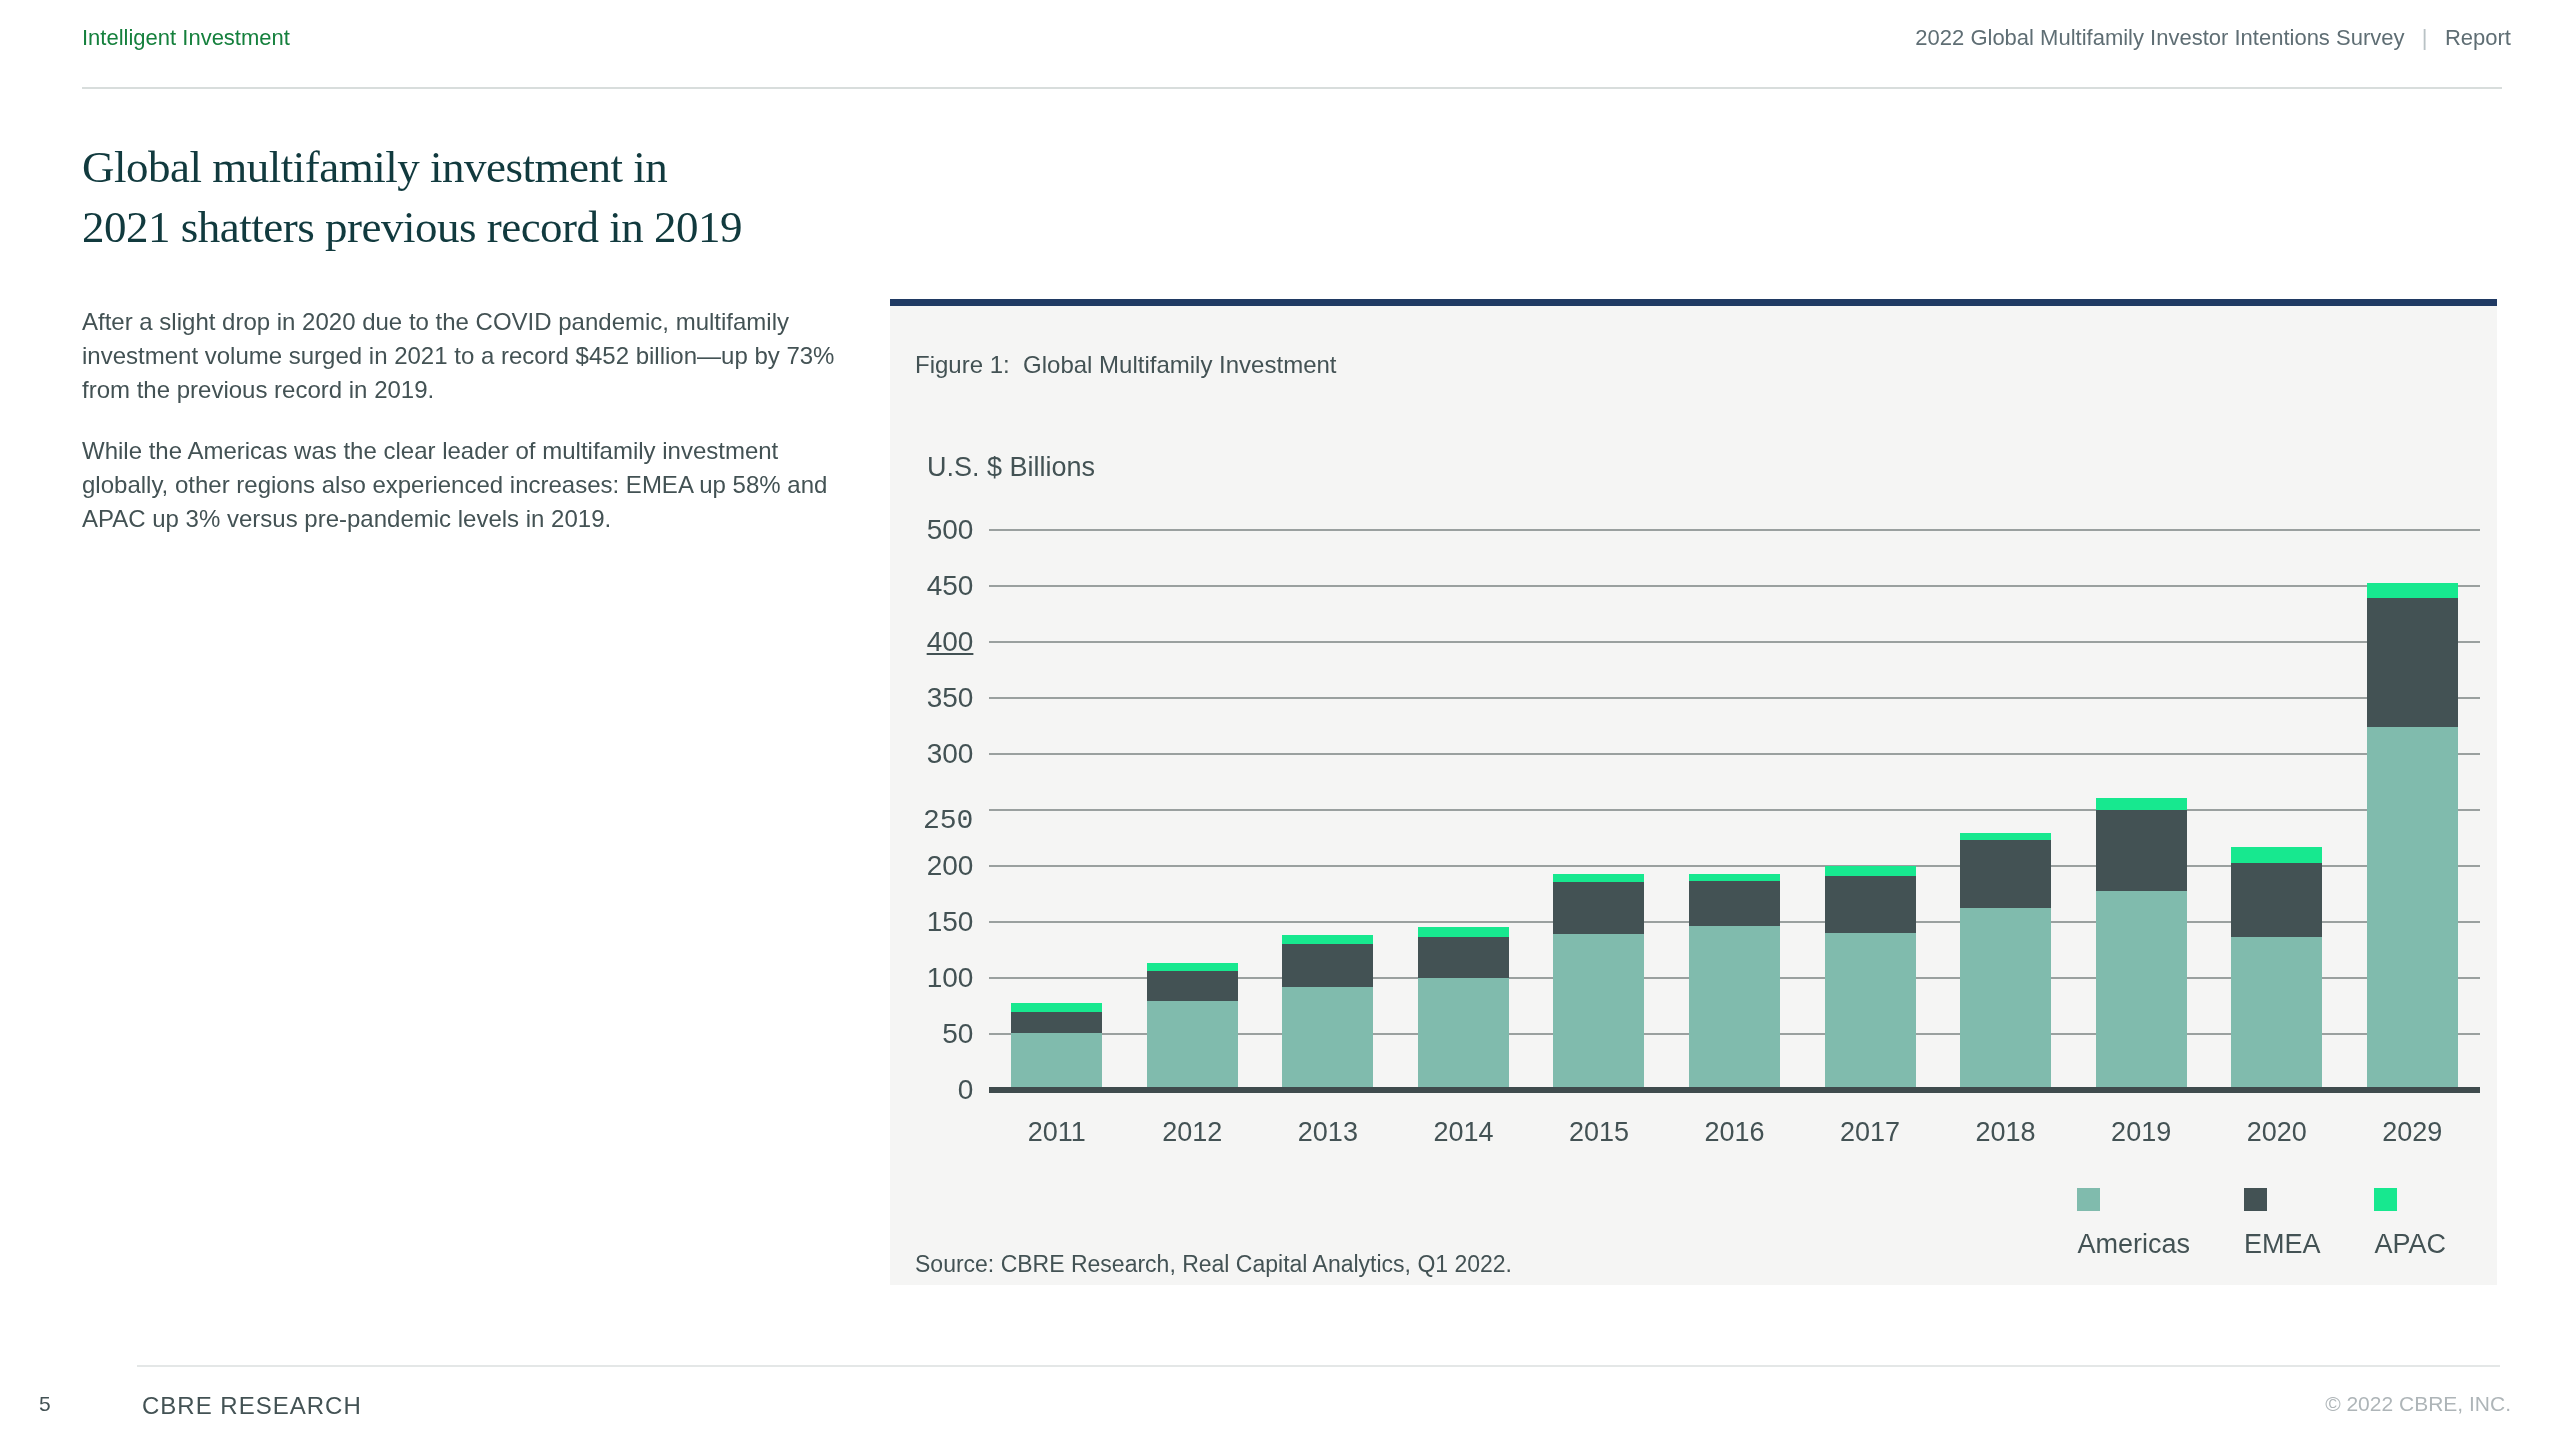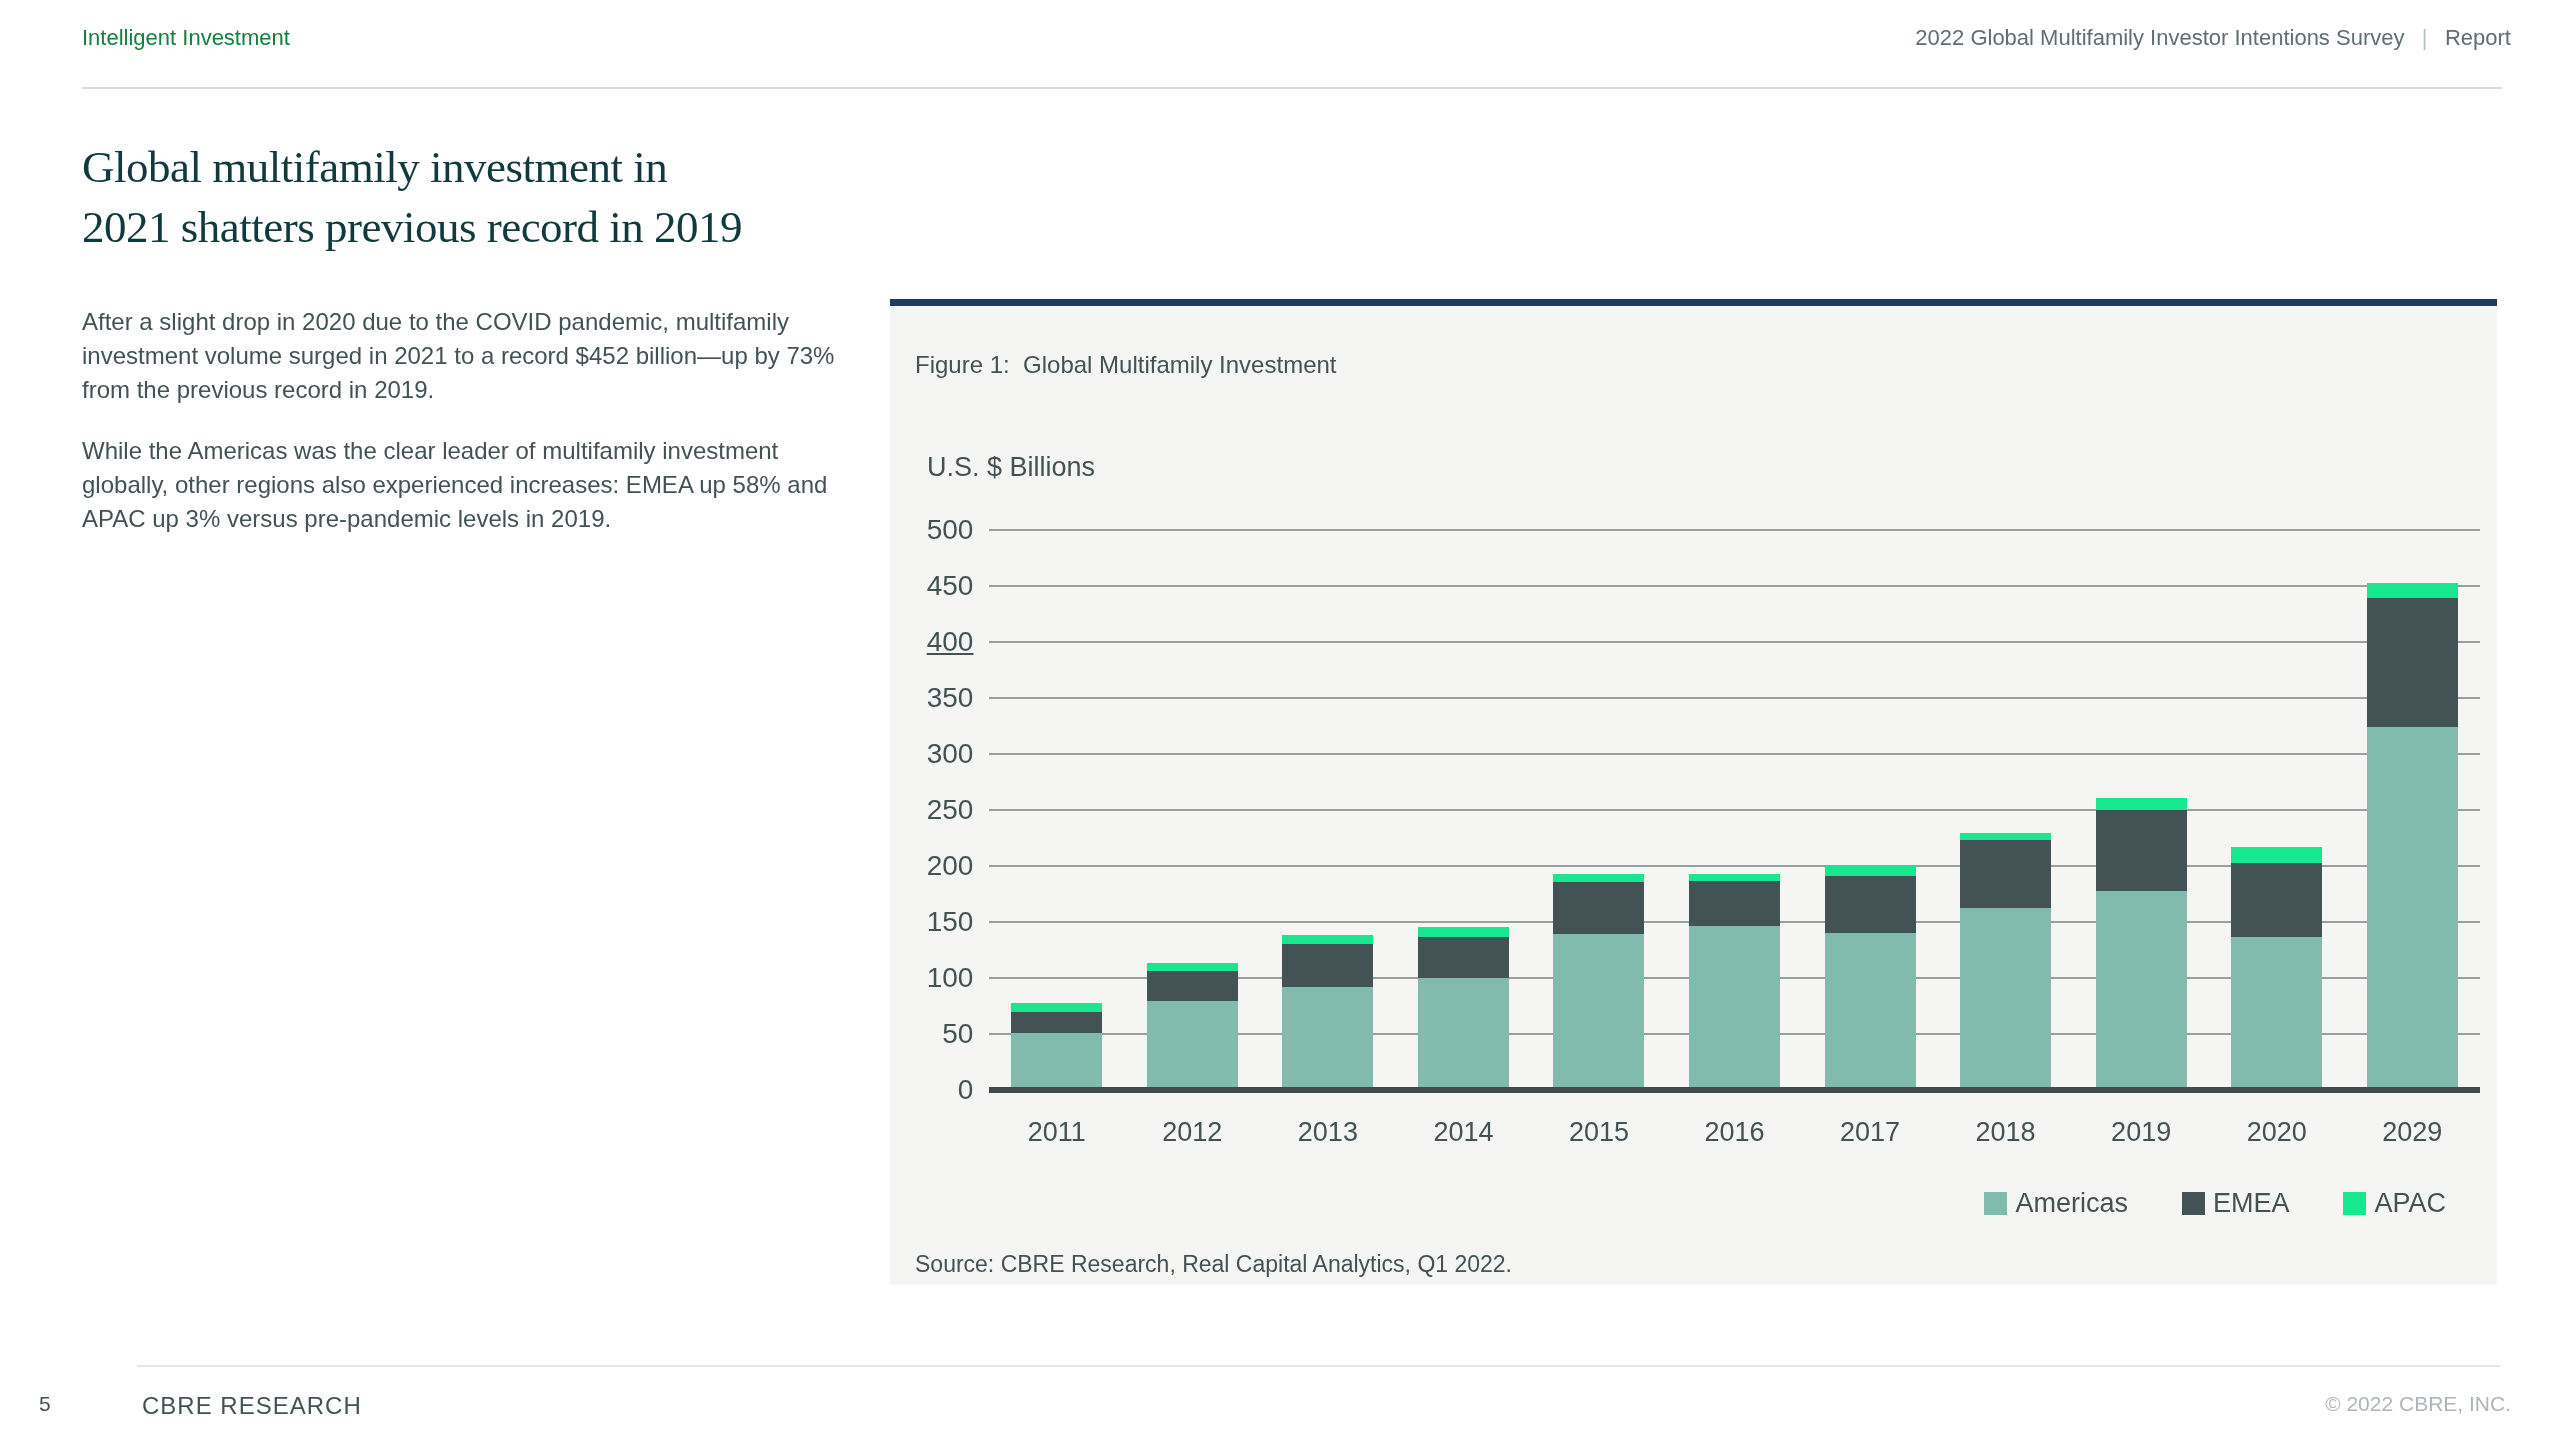--- a/index.html
+++ b/index.html
@@ -47,21 +47,21 @@
   .bar    { width:91px; display:flex; flex-direction:column-reverse; }
   .seg    { width:100%; }
 
   .ylabels { position:absolute; left:17.4px; top:231px; width:66px; height:560px; }
   .ytick   { position:absolute; right:0; transform:translateY(50%); font-size:28px; color:#435254; line-height:1; }
 
   .xlabels { position:absolute; left:99px; top:818px; width:1491px; display:flex; }
   .xslot   { flex:1; text-align:center; font-size:27px; color:#435254; }
 
   .legend { position:absolute; top:889px; right:51px; display:flex; gap:54px; align-items:center; }
-  .legend-item  { display:flex; align-items:center; gap:8px; }
+  .legend-item  { display:flex; gap:18px;flex-direction:column; }
   .swatch       { width:23px; height:23px; display:inline-block; }
   .legend-label { font-size:27px; color:#435254; }
 
   .source { position:absolute; left:25px; top:952px; font-size:23px; color:#435254; }
 
   
   .footer-rule { position:absolute; left:137px; top:1365px; width:2363px; height:1.9px; background:#e4e7e7; }
   .page-number { position:absolute; left:39px;  top:1392px; font-size:21px; color:#435254; }
   .footer-left { position:absolute; left:142px; top:1392px; font-size:24px; color:#435254; letter-spacing:1px; }
   .footer-right{ position:absolute; right:65px; top:1392px; font-size:21px; color:#aeb5b8; }
@@ -92,21 +92,21 @@
     <div class="navy-bar"></div>
     <div class="fig-title">Figure 1:  Global Multifamily Investment</div>
     <div class="axis-title">U.S. $ Billions</div>
 
     <div class="ylabels">
         <div class="ytick" style="bottom: 0px;">0</div>
         <div class="ytick" style="bottom: 56px;">50</div>
         <div class="ytick" style="bottom: 112px;">100</div>
         <div class="ytick" style="bottom: 168px;">150</div>
         <div class="ytick" style="bottom: 224px;">200</div>
-        <div class="ytick" style="bottom: 280px;">250</div>
+        <div class="ytick" style="bottom: 269px; font-family: Liberation Mono, monospace;">250</div>
         <div class="ytick" style="bottom: 336px;">300</div>
         <div class="ytick" style="bottom: 392px;">350</div>
         <div class="ytick" style="bottom: 448px; text-decoration: underline;">400</div>
         <div class="ytick" style="bottom: 504px;">450</div>
         <div class="ytick" style="bottom: 560px;">500</div>
       </div>
 
     <div class="plot">
       <div>
           <div class="gridline" style="bottom: 55px;"></div>

